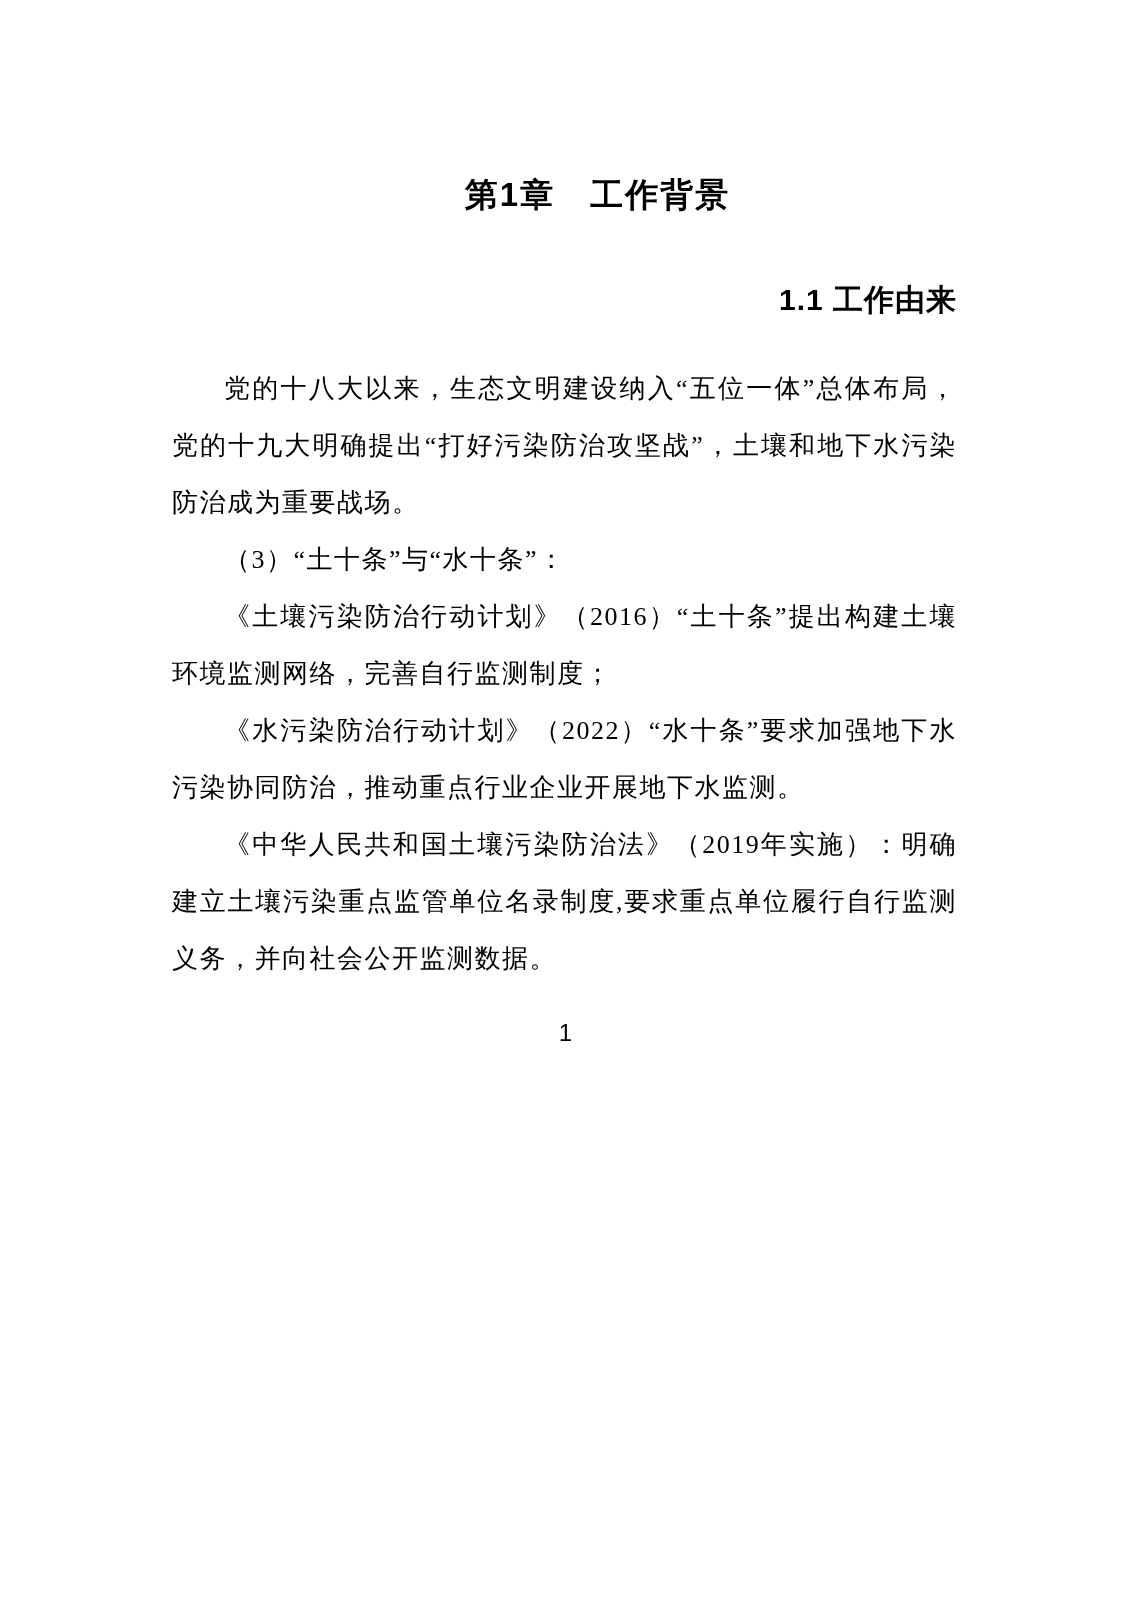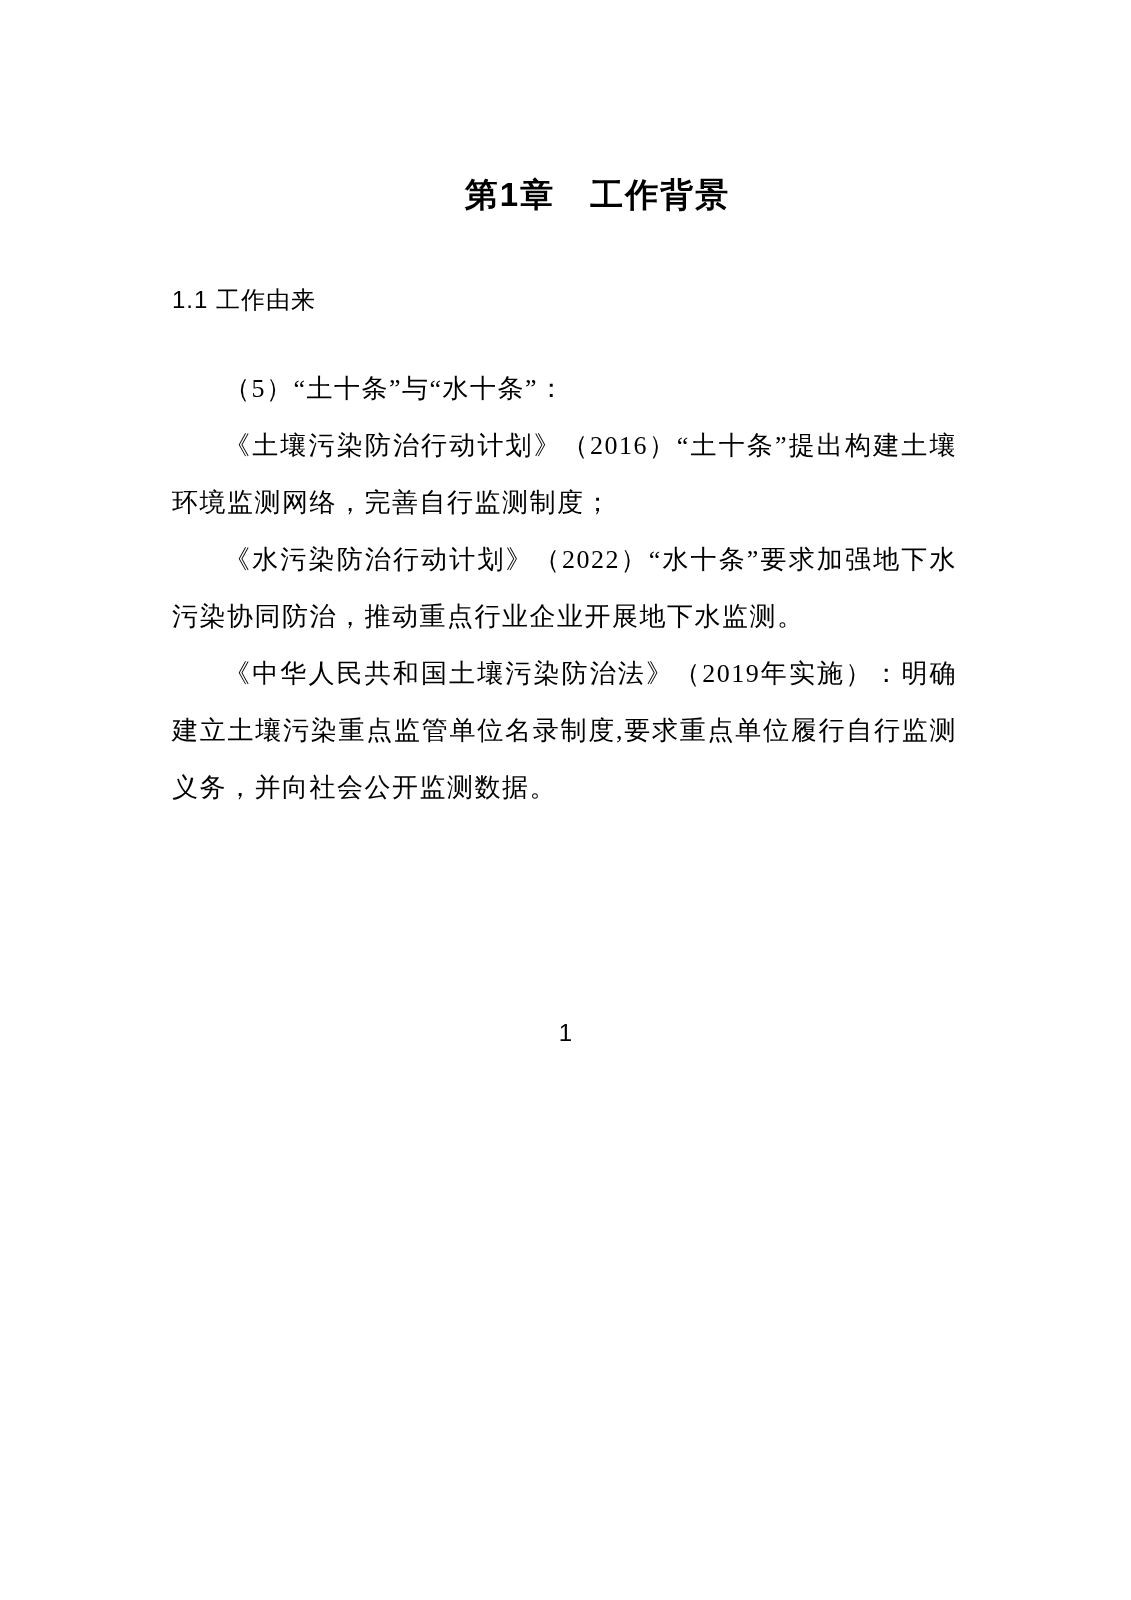--- a/index.html
+++ b/index.html
@@ -26,24 +26,24 @@
     font-size: 33px;
     line-height: 50px;
     text-align: center;
     text-indent: 2em; 
     letter-spacing: 2px;
     white-space: pre;
   }
   .section-heading {
     margin: 58px 0 0 0;
     font-family: "Liberation Sans", "DejaVu Sans", sans-serif;
-    font-weight: normal;
-    font-size: 24px;
+    font-weight: bold;
+    font-size: 30px;
     line-height: 44px;
-    text-align: left;
+    text-align: right;
     letter-spacing: 1px;
   }
   .doc-body {
     margin-top: 38px;
   }
   .doc-body p {
     margin: 0;
     font-size: 26px;
     line-height: 57px;
     letter-spacing: 1.5px;
@@ -64,21 +64,22 @@
 </head>
 <body>
 
 <div class="page">
 
   <h1 class="doc-title">第1章　工作背景</h1>
 
   <h2 class="section-heading">1.1 工作由来</h2>
 
   <div class="doc-body">
-    <p>（5）“土十条”与“水十条”：</p>
+    <p>党的十八大以来，生态文明建设纳入“五位一体”总体布局，党的十九大明确提出“打好污染防治攻坚战”，土壤和地下水污染防治成为重要战场。</p>
+    <p>（3）“土十条”与“水十条”：</p>
     <p>《土壤污染防治行动计划》（2016）“土十条”提出构建土壤环境监测网络，完善自行监测制度；</p>
     <p>《水污染防治行动计划》（2022）“水十条”要求加强地下水污染协同防治，推动重点行业企业开展地下水监测。</p>
     <p>《中华人民共和国土壤污染防治法》（2019年实施）：明确建立土壤污染重点监管单位名录制度,要求重点单位履行自行监测义务，并向社会公开监测数据。</p>
   </div>
 
   <div class="page-number">1</div>
 
 </div>
 
 </body></html>

